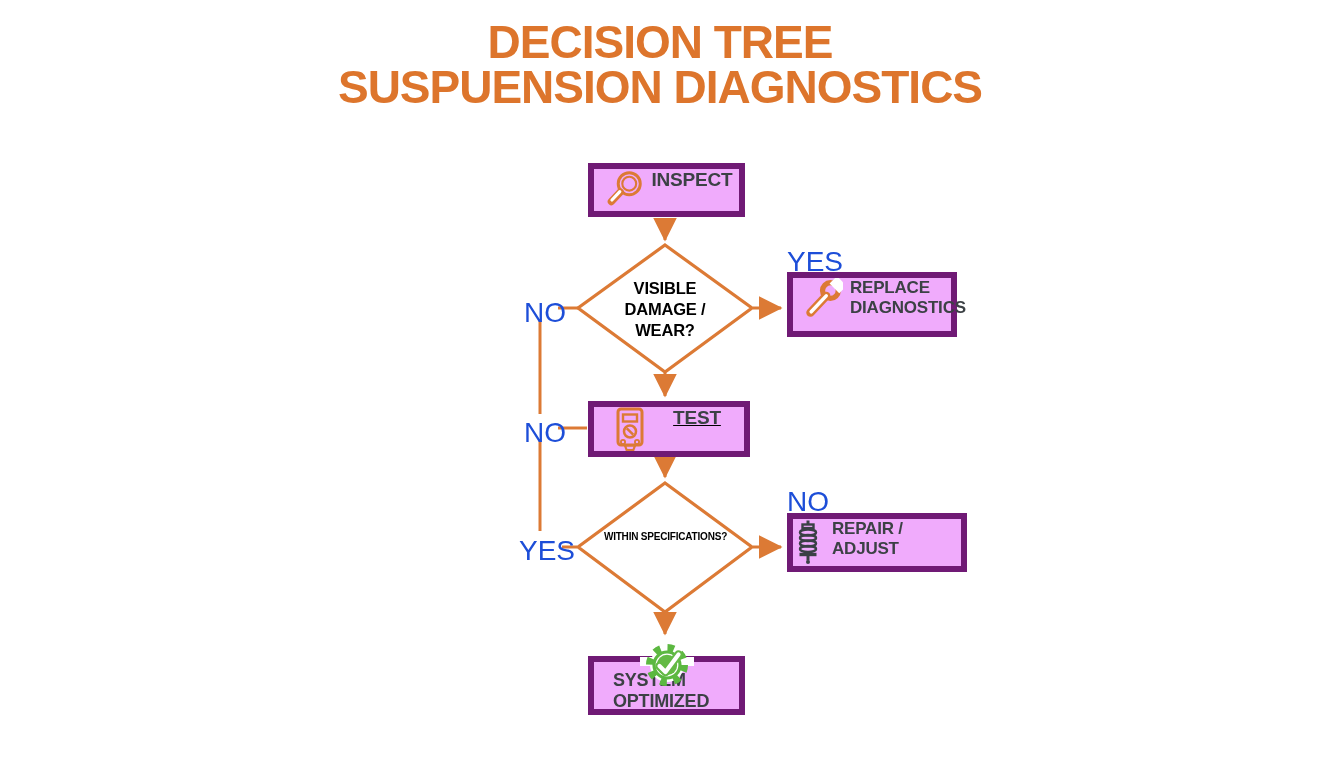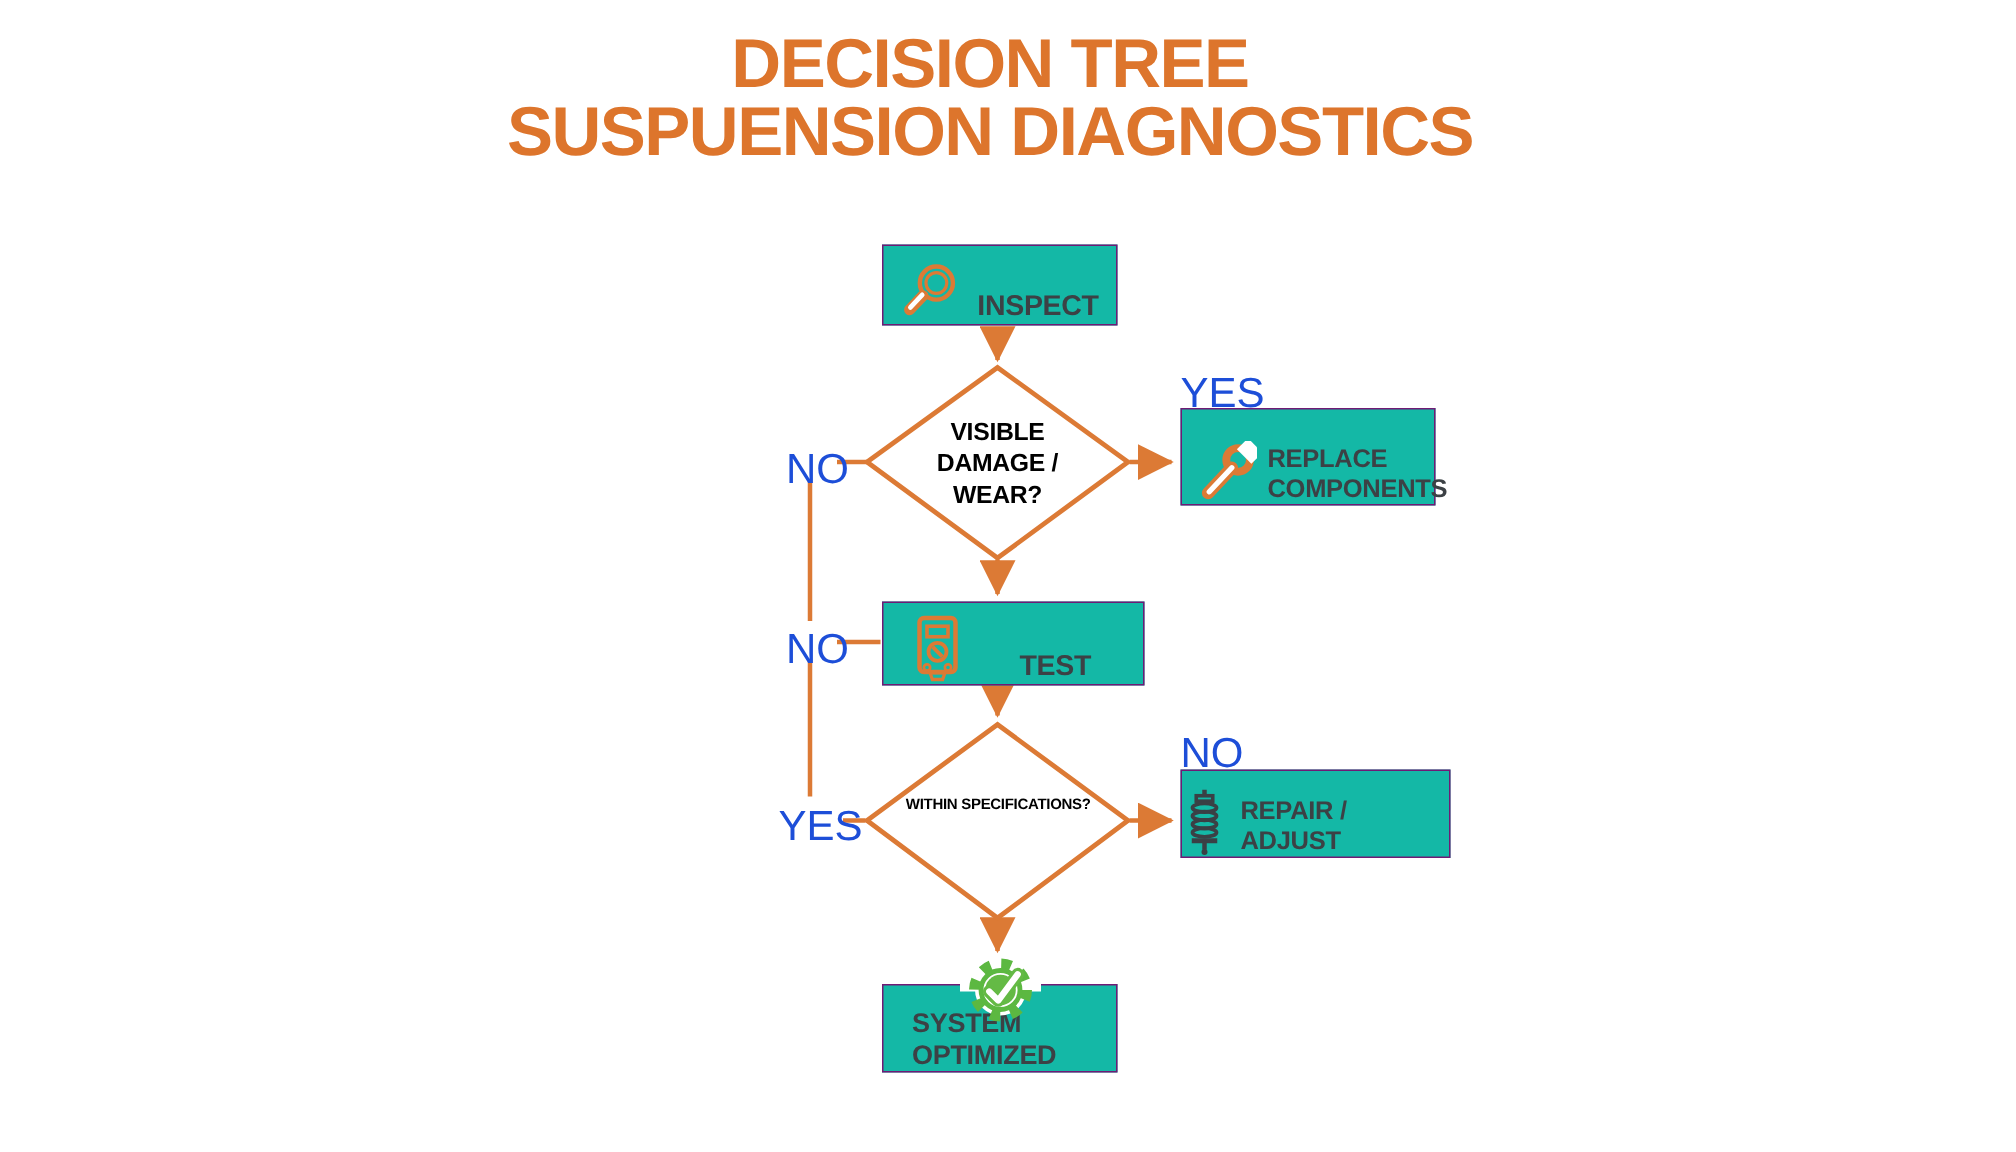--- a/index.html
+++ b/index.html
@@ -8,33 +8,33 @@
     background:#ffffff;
     font-family:"Liberation Sans", sans-serif;
   }
   .title{
     position:absolute;top:20px;left:0;width:1320px;
     text-align:center;color:#dd752c;font-weight:bold;
     font-size:46px;line-height:45px;letter-spacing:-1px;
   }
   #connectors{position:absolute;top:0;left:0;z-index:1;}
   .node{
-    position:absolute;z-index:2;background:#14b8a6;
-    border:1px solid #701a75;display:flex;align-items:flex-end;
+    position:absolute;z-index:2;background:#f0abfc;
+    border:6px solid #701a75;display:flex;align-items:flex-start;
     box-sizing:border-box;
   }
   .node .icon{flex:0 0 auto;display:flex;align-items:center;justify-content:center;}
   .node .nlabel{
     color:#3c4145;font-weight:bold;letter-spacing:-0.2px;
   }
   .node-inspect{left:588px;top:163px;width:157px;height:54px;padding-left:9px;}
   .node-inspect .nlabel{flex:1;text-align:center;font-size:19px;}
   .node-replace{left:787px;top:272px;width:170px;height:65px;padding-left:8px;}
   .node-replace .nlabel{margin-left:7px;font-size:17px;line-height:20px;}
-  .node-test{left:588px;top:401px;width:175px;height:56px;padding-left:16px;}
+  .node-test{left:588px;top:401px;width:162px;height:56px;padding-left:16px;text-decoration:underline;}
   .node-test .nlabel{flex:1;text-align:center;font-size:19px;}
   .node-repair{left:787px;top:513px;width:180px;height:59px;}
   .node-repair .nlabel{margin-left:9px;font-size:17px;}
   .node-optimized{left:588px;top:656px;width:157px;height:59px;justify-content:center;}
   .node-optimized .nlabel{font-size:18px;margin-top:8px;padding-left:19px;}
   .gear-badge{
     position:absolute;left:50%;top:-25px;transform:translateX(-50%);
     width:56px;height:56px;z-index:3;
   }
   .diamond-label{
@@ -102,21 +102,21 @@
   <span class="icon">
     <svg width="42" height="42" viewBox="0 0 40 40">
       <circle cx="28" cy="12" r="7.5" fill="none" stroke="#dc7a35" stroke-width="5"></circle>
       <rect x="29" y="1" width="13" height="10" fill="#ffffff" transform="rotate(45 35 6)"></rect>
       <line x1="9" y1="33" x2="24" y2="17" stroke="#dc7a35" stroke-width="8" stroke-linecap="round"></line>
       <line x1="9.7" y1="32.2" x2="24" y2="17" stroke="#ffffff" stroke-width="3.4" stroke-linecap="round"></line>
     </svg>
   </span>
   <span class="nlabel">
     <div>REPLACE</div>
-    <div>COMPONENTS</div>
+    <div>DIAGNOSTICS</div>
   </span>
 </div>
 
 <div class="node node-test">
   <span class="icon">
     <svg width="40" height="46" viewBox="0 0 40 46">
       <rect x="8" y="2" width="24" height="36" rx="3" fill="none" stroke="#dc7a35" stroke-width="3"></rect>
       <rect x="13" y="7.5" width="14" height="7" fill="none" stroke="#dc7a35" stroke-width="2.4"></rect>
       <circle cx="20" cy="24.5" r="6" fill="none" stroke="#dc7a35" stroke-width="2.5"></circle>
       <line x1="16.8" y1="21.3" x2="23.2" y2="27.7" stroke="#dc7a35" stroke-width="2.5"></line>

